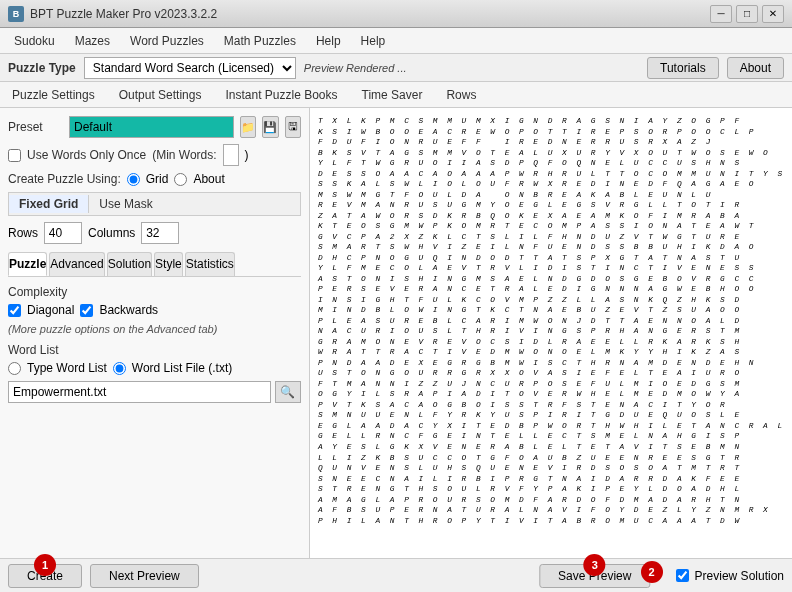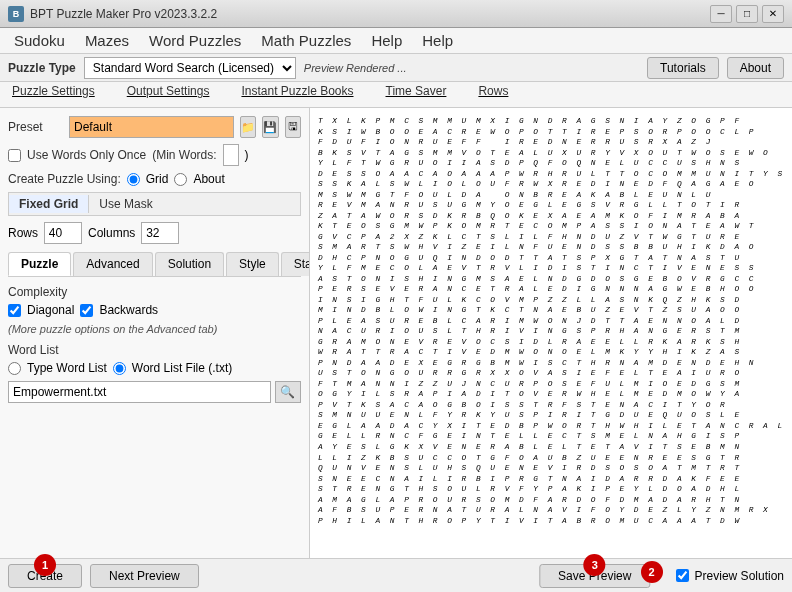--- a/index.html
+++ b/index.html
@@ -63,21 +63,21 @@
       border-bottom: 1px solid #ccc;
       height: 26px;
       display: flex;
       align-items: center;
       padding: 0 4px;
     }
     .menu-item {
       padding: 3px 10px;
       cursor: pointer;
       border-radius: 3px;
-      font-size: 15px;
+      font-size: 12px;
       color: #333;
     }
 
     .toolbar {
       background: #f0f0f0;
       border-bottom: 1px solid #ccc;
       height: 28px;
       display: flex;
       align-items: center;
       padding: 0 8px;
@@ -108,23 +108,23 @@
       cursor: pointer;
       font-size: 12px;
       border-radius: 3px;
     }
 
     .sub-toolbar {
       background: #f5f5f5;
       border-bottom: 1px solid #ccc;
       height: 26px;
       display: flex;
+      align-items: center;
       padding: 0 8px;
-      gap: 24px;
-      text-decoration: underline;
+      gap: 16px;
     }
     .sub-toolbar-item {
       font-size: 12px;
       color: #333;
       cursor: pointer;
       padding: 2px 4px;
     }
 
     .main-area {
       display: flex;
@@ -150,21 +150,21 @@
       font-size: 12px;
       color: #333;
       min-width: 55px;
     }
     .preset-input {
       flex: 1;
       height: 22px;
       font-size: 12px;
       border: 1px solid #aaa;
       padding: 0 4px;
-      background: #fdba74;
+      background: #14b8a6;
     }
     .icon-btn {
       width: 22px;
       height: 22px;
       background: #e0e0e0;
       border: 1px solid #aaa;
       cursor: pointer;
       display: flex;
       align-items: center;
       justify-content: center;
@@ -236,21 +236,21 @@
       margin-bottom: 8px;
       gap: 6px;
     }
 
     .tabs-row {
       display: flex;
       border-bottom: 1px solid #ccc;
       margin-bottom: 8px;
     }
     .tab {
-      padding: 4px 12px;
+      padding: 4px 0;
       font-size: 12px;
       cursor: pointer;
       border: 1px solid #ccc;
       border-bottom: none;
       background: #e8e8e8;
       margin-right: 2px;
       border-radius: 3px 3px 0 0;
     }
     .tab.active {
       background: white;

